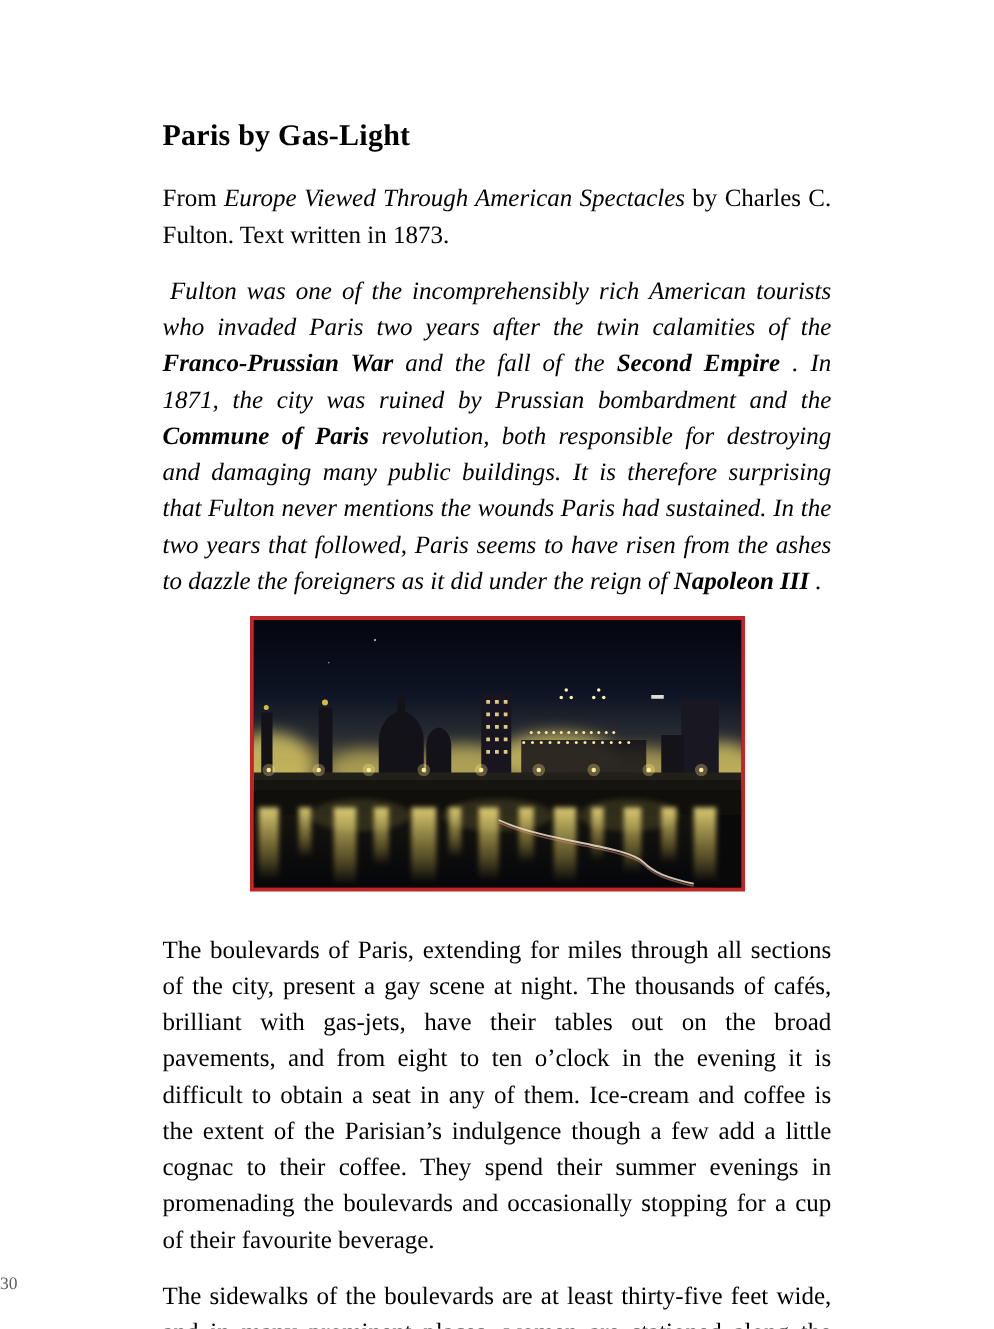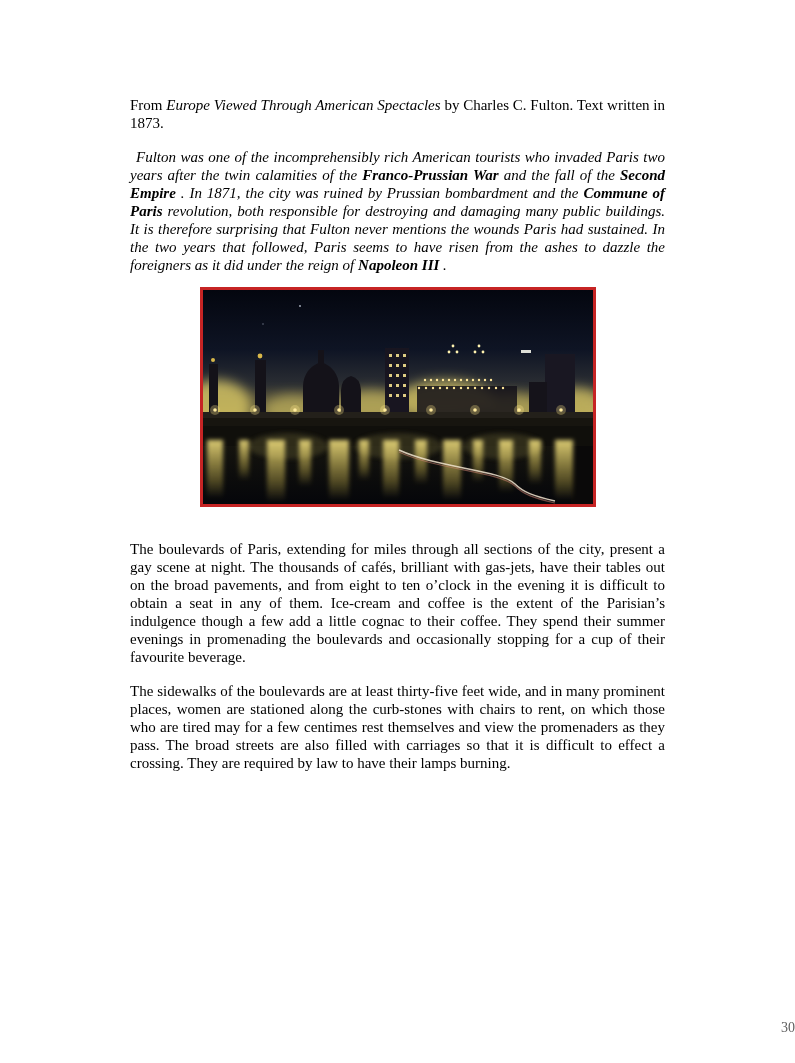--- a/index.html
+++ b/index.html
@@ -10,44 +10,45 @@
     color: #000000;
     position: relative;
     overflow: hidden;
   }
   .content { padding: 96px 130px 0 130px; }
   h1.doc-title {
     font-size: 24px; font-weight: bold;
     margin: 0 0 22px 0; letter-spacing: 0.2px;
   }
   p.body-text {
-    font-size: 15px; line-height: 18px;
+    font-size: 20px; line-height: 29px;
     margin: 0 0 16px 0; text-align: justify;
   }
   .italic { font-style: italic; }
   p.editor-note { font-style: italic; text-indent: 6px; margin-bottom: 12px; }
   .b { font-weight: bold; }
   figure.photo-frame {
     width: 390px; height: 214px;
     margin: 13px auto 33px auto;
     border: 3px solid #c62424;
     padding: 0; display: block;
     background: #06070d;
   }
   figure.photo-frame svg { display: block; }
   .page-number {
     position: absolute; left: 0; right: 0; bottom: 27px;
-    text-align: right; font-size: 14px; color: #5f5f5f;
+    text-align: left; font-size: 14px; color: #5f5f5f;
   }
 </style>
 </head>
 <body>
 
 <div class="content">
 
+  <h1 class="doc-title">Paris by Gas-Light</h1>
 
   <p class="body-text"><span>From </span><span class="italic">Europe Viewed Through American Spectacles</span><span> by Charles C. Fulton. Text written in 1873.</span></p>
 
   <p class="body-text editor-note"><span>Fulton was one of the incomprehensibly rich American tourists who invaded Paris two years after the twin calamities of the </span><span class="b">Franco-Prussian War</span><span> and the fall of the </span><span class="b">Second Empire</span><span> . In 1871, the city was ruined by Prussian bombardment and the </span><span class="b">Commune of Paris</span><span> revolution, both responsible for destroying and damaging many public buildings. It is therefore surprising that Fulton never mentions the wounds Paris had sustained. In the two years that followed, Paris seems to have risen from the ashes to dazzle the foreigners as it did under the reign of </span><span class="b">Napoleon III</span><span> .</span></p>
 
   <figure class="photo-frame" role="img" aria-label="Night photograph of Paris: a gas-lit bridge over the Seine with domed buildings, illuminated facades and yellow lights reflecting in the water">
     <svg width="390" height="214" viewBox="0 0 390 214" xmlns="http://www.w3.org/2000/svg">
       <defs>
         <linearGradient id="sky" x1="0" y1="0" x2="0" y2="1">
           <stop offset="0" stop-color="#04060f"></stop>

